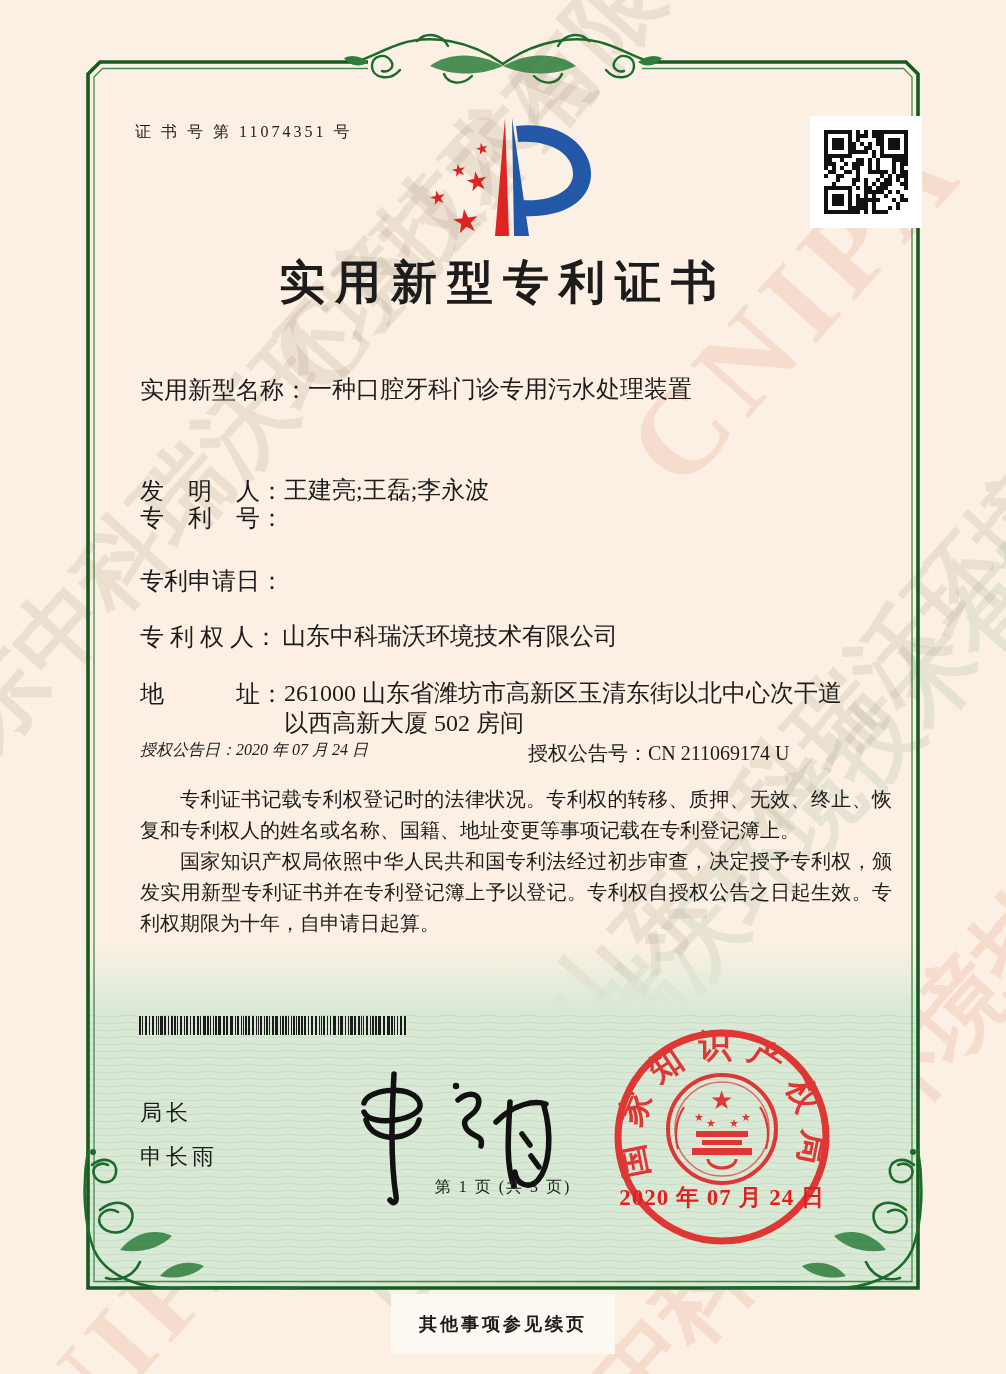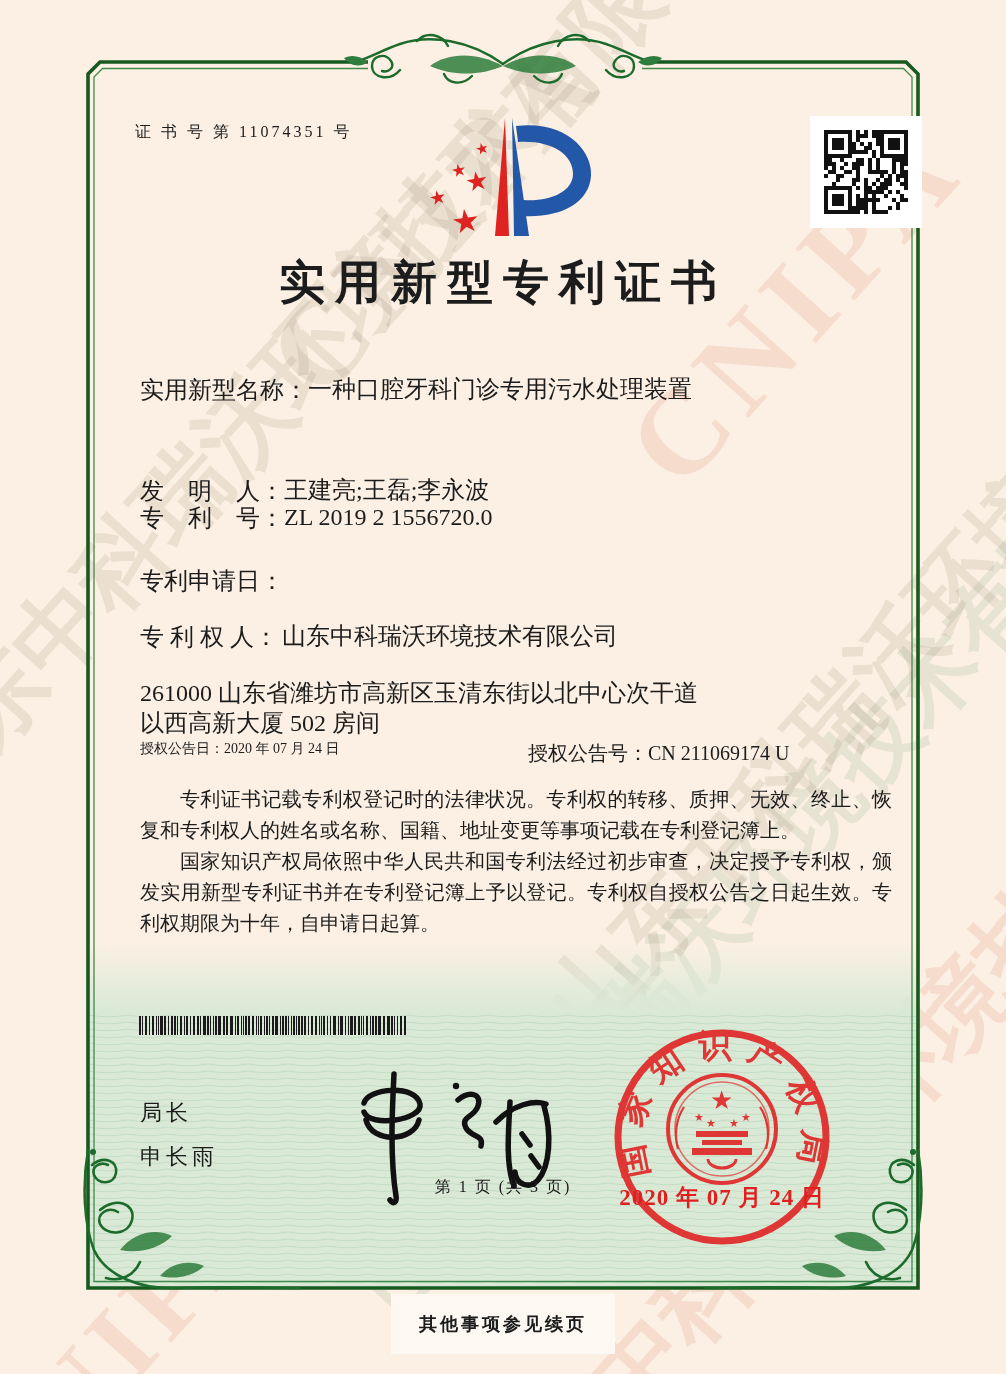--- a/index.html
+++ b/index.html
@@ -17,21 +17,21 @@
   
   .cert-no{left:135px;top:122px;font-size:16px;letter-spacing:3px;}
   .qr-box{left:810px;top:116px;width:112px;height:112px;background:#ffffff;
           display:flex;align-items:center;justify-content:center;}
   .title{left:85px;top:252px;width:836px;text-align:center;font-size:46px;font-weight:bold;
          letter-spacing:10px;}
   
   .field{left:140px;width:760px;font-size:24px;display:flex;}
   .field .lbl{flex:0 0 142px;white-space:nowrap;}
   .field .val{width:580px;line-height:30px;}
-  .grant-left{left:140px;top:740px;font-size:14px;}
+  .grant-left{left:140px;top:740px;font-size:16px;font-style:italic;}
   .grant-right{left:528px;top:740px;font-size:20px;}
   .paras{left:140px;top:784px;width:752px;font-size:20px;line-height:31px;
          text-align:justify;}
   .paras p{margin:0;text-indent:2em;}
   
   .green-fade{left:88px;top:945px;width:830px;height:66px;
       background:linear-gradient(180deg,rgba(217,233,214,0),#d9e9d6);}
   .green-zone{left:88px;top:1011px;width:830px;height:278px;background:#d9e9d6;overflow:hidden;}
   .officer{left:140px;font-size:22px;letter-spacing:4px;}
   .page-footer{left:85px;top:1177px;width:836px;text-align:center;font-size:16px;letter-spacing:2px;}
@@ -305,30 +305,30 @@
 <div class="abs field" style="top:374px;">
   <span class="lbl">实用新型名称：</span>
   <span class="val">一种口腔牙科门诊专用污水处理装置</span>
 </div>
 <div class="abs field" style="top:438px;margin-top:37px;">
   <span class="lbl">发　明　人：</span>
   <span class="val">王建亮;王磊;李永波</span>
 </div>
 <div class="abs field" style="top:502px;">
   <span class="lbl">专　利　号：</span>
-  <span class="val">ZL 2019 2 1556720.0</span>
 </div>
 <div class="abs field" style="top:565px;">
   <span class="lbl">专利申请日：</span>
 </div>
 <div class="abs field" style="top:621px;">
   <span class="lbl">专 利 权 人：</span>
   <span class="val">山东中科瑞沃环境技术有限公司</span>
 </div>
 <div class="abs field" style="top:678px;">
+  <span class="lbl">地　　　址：</span>
   <span class="val">261000 山东省潍坊市高新区玉清东街以北中心次干道以西高新大厦 502 房间</span>
 </div>
 
 <div class="abs grant-left">
   <span>授权公告日：</span><span>2020 年 07 月 24 日</span>
 </div>
 <div class="abs grant-right">
   <span>授权公告号：</span><span>CN 211069174 U</span>
 </div>
 

